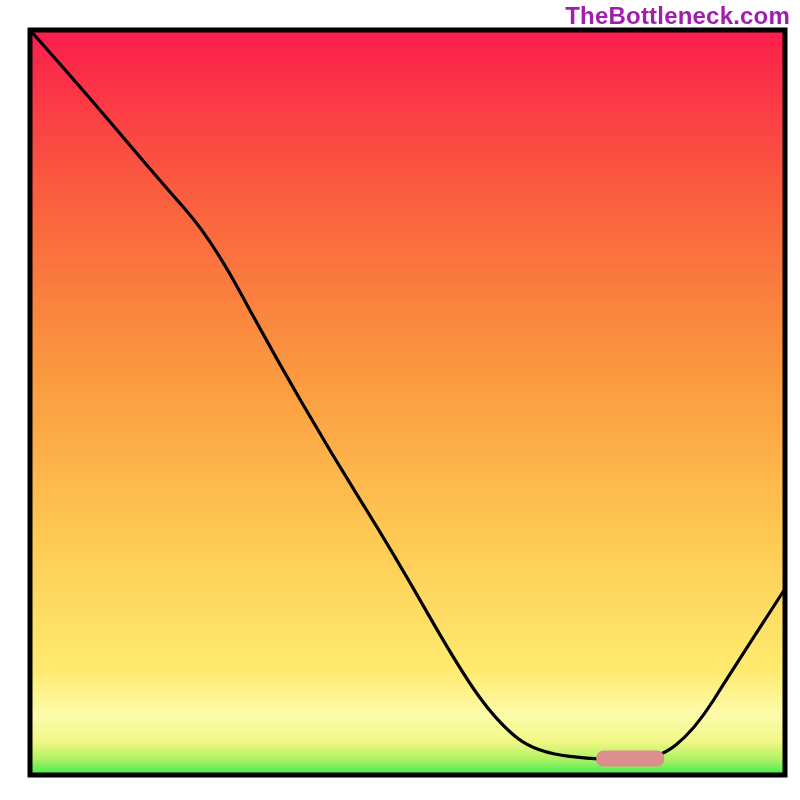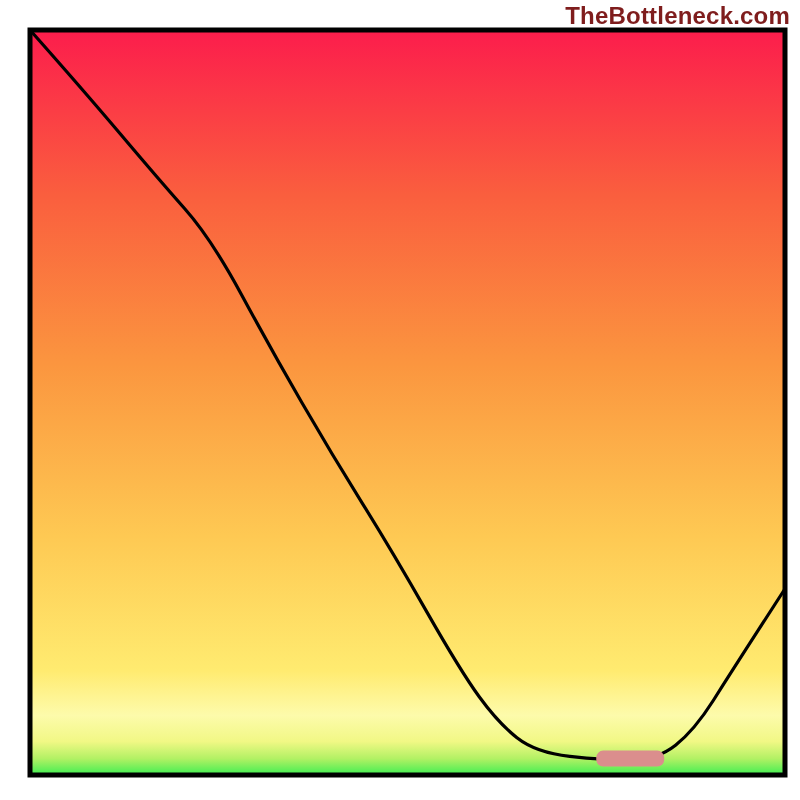--- a/index.html
+++ b/index.html
@@ -15,21 +15,21 @@
     position: relative;
     width: 800px;
     height: 800px;
   }
   .watermark {
     position: absolute;
     top: 2px;
     right: 10px;
     font-size: 24px;
     font-weight: bold;
-    color: #7f1d1d;
+    color: #a21caf;
     z-index: 10;
     letter-spacing: 0.2px;
   }
   svg.plot {
     position: absolute;
     top: 0;
     left: 0;
     width: 800px;
     height: 800px;
   }

